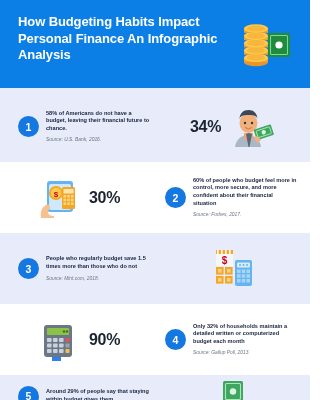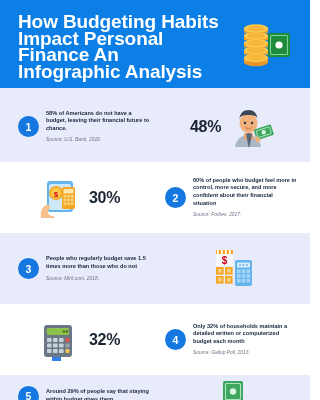--- a/index.html
+++ b/index.html
@@ -11,21 +11,21 @@
   .page{position:relative;width:310px;height:400px;overflow:hidden;background:#fff;}
 
   
   .header{
     position:relative;box-sizing:border-box;
     width:310px;height:88px;
     background:#0b7fe6;
     padding:14px 16px 0 18px;
   }
   .header-title{
-    color:#ffffff;font-size:19px;line-height:16.5px;
+    color:#ffffff;font-size:13px;line-height:16.5px;
     font-weight:bold;letter-spacing:-0.1px;margin:0;width:205px;
   }
   .header-icon{position:absolute;right:16px;top:17px;width:56px;height:56px;}
 
   
   .row{
     position:relative;box-sizing:border-box;
     width:310px;height:71px;
     display:flex;align-items:center;
   }
@@ -105,21 +105,21 @@
 
   <div class="row alt">
     <div class="half textside">
       <span class="badge">1</span>
       <div class="txtblock">
         <p class="stat-text">58% of Americans do not have a budget, leaving their financial future to chance.</p>
         <p class="source">Source: U.S. Bank, 2016.</p>
       </div>
     </div>
     <div class="half artside">
-      <span class="pct">48%</span>
+      <span class="pct">34%</span>
       <span class="art">
         <svg viewBox="0 0 48 48" width="48" height="48">
           <path d="M8 44c1-8 7-12 13-12s12 4 13 12z" fill="#a9b7c6"></path>
           <path d="M17 30h9v7h-9z" fill="#e8a77a"></path>
           <path d="M21.5 44 19 31l3-1 3 1-2.5 13z" fill="#5b6676"></path>
           <ellipse cx="21.5" cy="20" rx="9" ry="10" fill="#f2b07c"></ellipse>
           <path d="M12.5 17c0-7 4-10 9-10s9 3 9 10c0-4-3-5-9-5s-9 1-9 5z" fill="#3d4856"></path>
           <circle cx="18" cy="20" r="1.2" fill="#2d3644"></circle>
           <circle cx="25" cy="20" r="1.2" fill="#2d3644"></circle>
           <path d="M18.5 24.5c1.8 1.6 4.2 1.6 6 0" stroke="#d4875a" stroke-width="1.2" fill="none" stroke-linecap="round"></path>
@@ -239,21 +239,21 @@
               <rect x="24" y="27.5" width="4.6" height="4" rx="0.8"></rect>
             <rect x="12" y="33" width="4.6" height="4" rx="0.8"></rect>
               <rect x="18" y="33" width="4.6" height="4" rx="0.8"></rect>
               <rect x="24" y="33" width="4.6" height="4" rx="0.8"></rect>
           </g>
           <rect x="30.5" y="22" width="4" height="4" rx="0.8" fill="#e25353"></rect>
           <rect x="30.5" y="27.5" width="4" height="4" rx="0.8" fill="#9aa4ad"></rect>
           <rect x="30.5" y="33" width="4" height="4" rx="0.8" fill="#f2c14e"></rect>
         </svg>
       </span>
-      <span class="pct">32%</span>
+      <span class="pct">90%</span>
     </div>
     <div class="half textside right">
       <span class="badge">4</span>
       <div class="txtblock">
         <p class="stat-text">Only 32% of households maintain a detailed written or computerized budget each month</p>
         <p class="source">Source: Gallup Poll, 2013.</p>
       </div>
     </div>
   </div>
 

